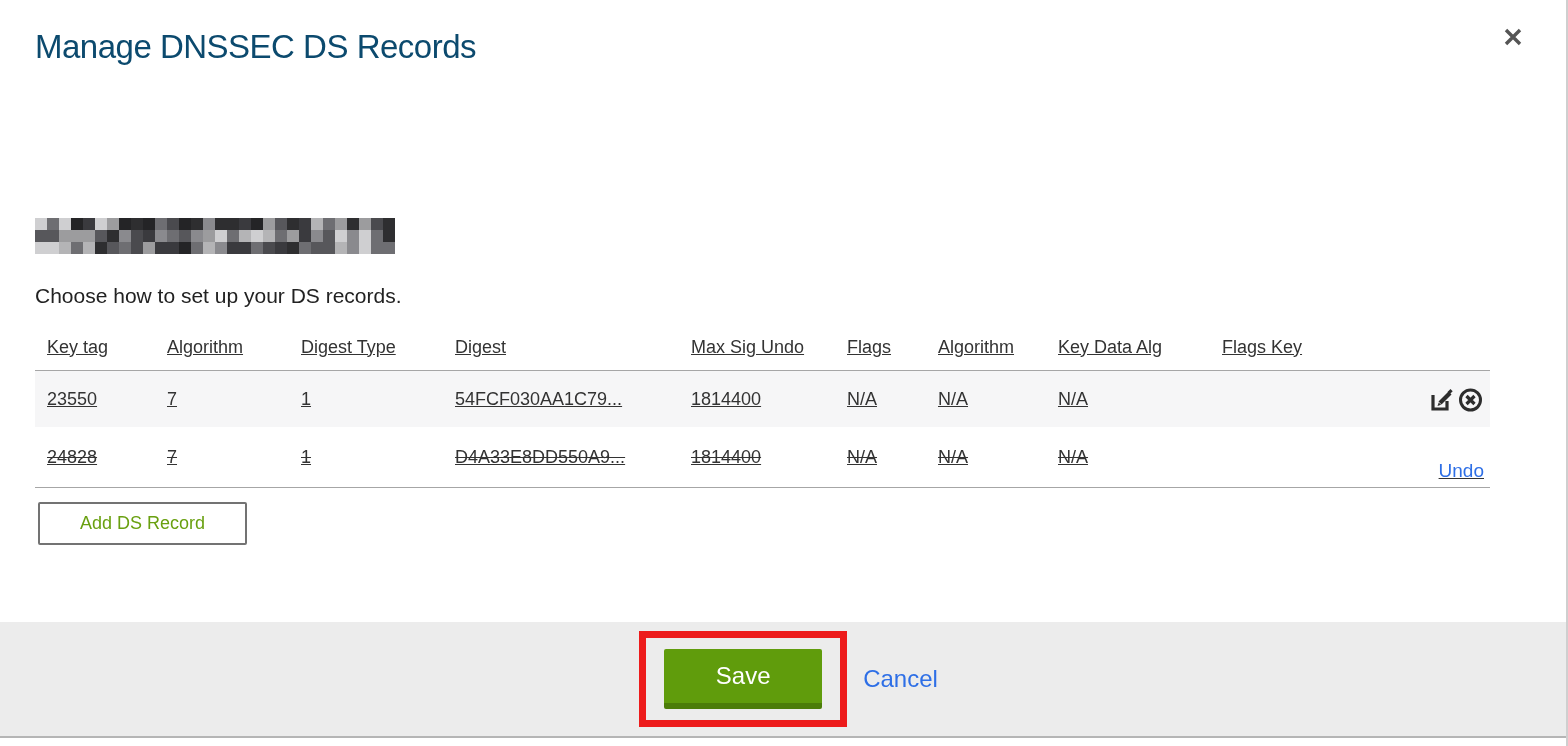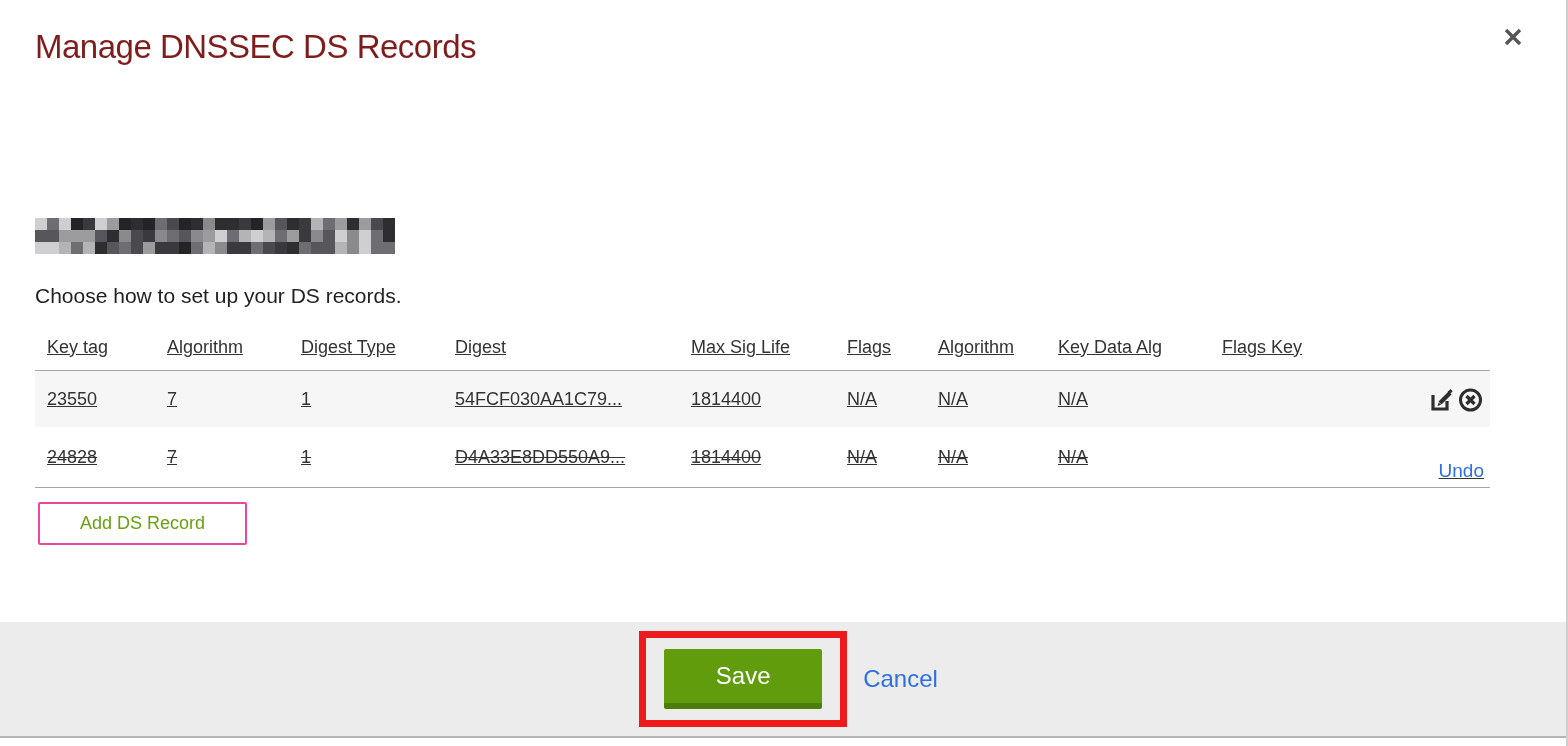--- a/index.html
+++ b/index.html
@@ -6,21 +6,21 @@
   html,body { width:1568px; height:746px; }
   body {
     font-family:"Liberation Sans","DejaVu Sans",sans-serif;
     background:#ffffff; color:#333; overflow:hidden;
   }
   .viewport { position:relative; width:1568px; height:746px; border-right:2px solid #cfcfcf; background:#fff; }
 
   
   .modal-main { padding:0 0 0 35px; }
   .modal-title {
-    padding-top:28px; font-size:33px; font-weight:400; color:#7f1d1d; letter-spacing:-0.5px;
+    padding-top:28px; font-size:33px; font-weight:400; color:#0c4a6e; letter-spacing:-0.5px;
   }
   .close-btn {
     position:absolute; top:22px; right:38px; width:30px; height:30px;
     display:flex; align-items:center; justify-content:center; cursor:pointer;
   }
 
   
   .domain-mosaic {
     margin-top:152px; width:360px; height:36px;
     display:grid; grid-template-columns:repeat(30,12px); grid-auto-rows:12px;
@@ -42,21 +42,21 @@
   .t-body-1 { height:57px; background:#f6f6f7; border-top:1px solid #a6a6a6; }
   .t-body-2 { height:61px; background:#fff; border-bottom:1px solid #a6a6a6; }
   .t-body-2 .cell { text-decoration:line-through; }
   .cell-actions { display:flex; justify-content:flex-end; align-items:center; padding-right:6px; gap:2px; }
   .icon-btn { cursor:pointer; display:inline-flex; }
   .undo-link { font-size:19px; color:#2e6fe6; cursor:pointer; text-decoration:none;margin-top:28px; }
 
   
   .add-ds-btn {
     margin-top:14px; margin-left:3px; width:209px; height:43px;
-    background:#fff; border:2px solid #ec4899; color:#69a010;
+    background:#fff; border:2px solid #737373; color:#69a010;
     font-size:18px; font-family:inherit; cursor:pointer; border-radius:2px;
   }
 
   
   .modal-footer {
     position:absolute; left:0; right:0; top:622px; height:116px;
     background:#ececec; border-bottom:2px solid #b5b5b5;
     display:flex; align-items:center; justify-content:center;padding-left:11px;
   }
   .annotation-box {
@@ -178,21 +178,21 @@
 
     <div class="subtitle">Choose how to set up your DS records.</div>
 
     <div class="ds-table">
 
       <div class="t-row t-head">
         <div>Key tag</div>
         <div>Algorithm</div>
         <div>Digest Type</div>
         <div>Digest</div>
-        <div>Max Sig Life</div>
+        <div>Max Sig Undo</div>
         <div>Flags</div>
         <div>Algorithm</div>
         <div>Key Data Alg</div>
         <div>Flags Key</div>
         <div></div>
       </div>
 
       <div class="t-row t-body-1">
         <div class="cell">23550</div>
         <div class="cell">7</div>

